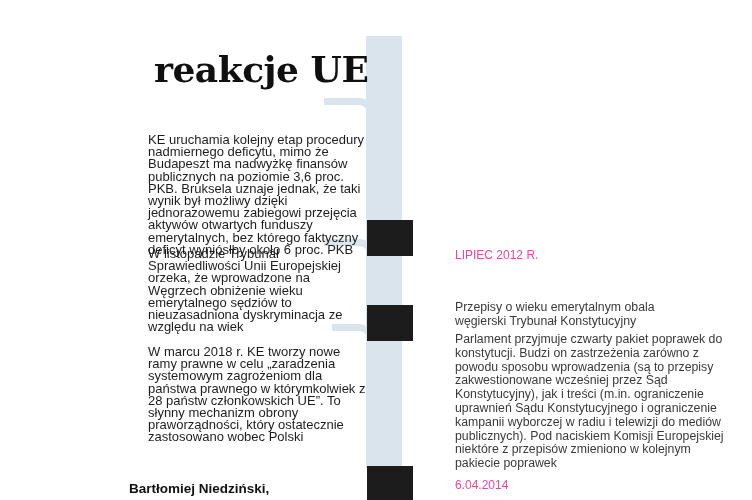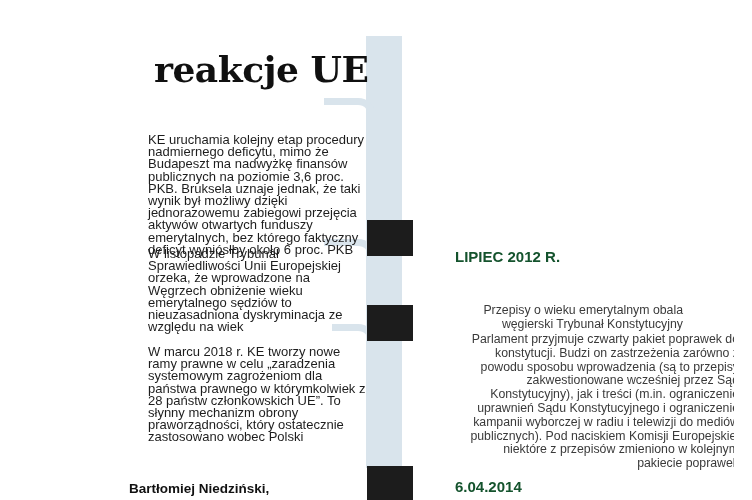--- a/index.html
+++ b/index.html
@@ -68,30 +68,29 @@
     font-weight: 700;
     line-height: 17.5px;
     color: #111111;
   }
   
   .entry { position: absolute; left: 383px; }
   .e1 { top: 176px; width: 300px; }
   .e2 { top: 261px; width: 356px; }
   .e3 { top: 406px; width: 340px; }
   .entry-date {
-    color: #14532d;
-    font-weight: 700;
-    font-size: 15px;
+    color: #ec4899;
+    font-weight: 400;
+    font-size: 12px;
     margin-bottom: 3px;
   }
   .entry-text {
     font-size: 12.3px;
     line-height: 13.8px;
     color: #3a3a3a;
-    text-align: right;
   }
   
   .footer { position: absolute; left: 28px; top: 473px; height: 20px; }
   .copy {
     position: absolute; left: 0; top: 0;
     font-size: 13px;
     color: #777777;
     letter-spacing: 3px;
   }
   .sources {

